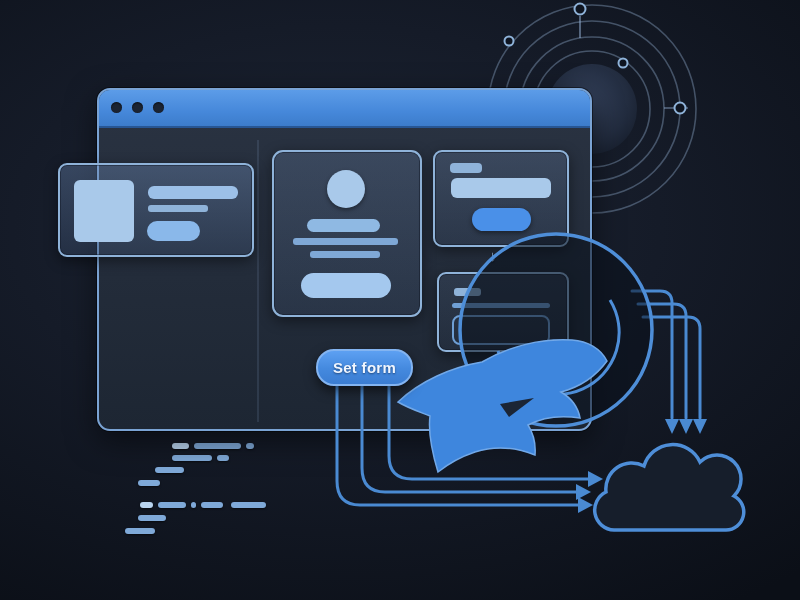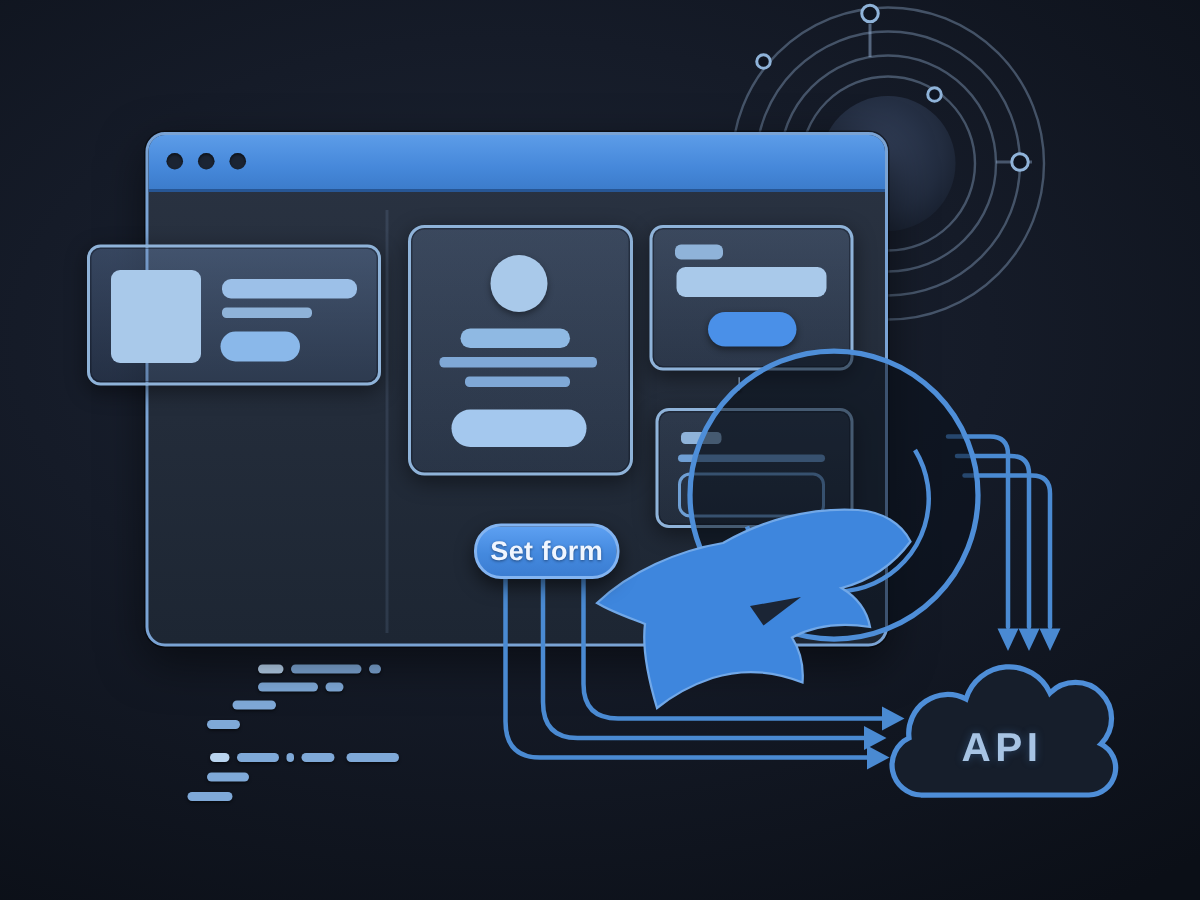--- a/index.html
+++ b/index.html
@@ -55,21 +55,21 @@
   .outline-box{position:absolute;border:2px solid #6f9fd4;border-radius:8px;}
   #flow-arrow-icon{left:489px;top:247px;z-index:15;color:#9dbde0;font-size:15px;
     font-weight:bold;text-shadow:0 1px 2px #000;}
   
   #set-form-btn{
     left:316px;top:349px;width:93px;height:33px;z-index:40;
     border:2px solid #83b4f1;border-radius:18px;
     background:linear-gradient(180deg,#5da0f2 0%,#4489de 55%,#3b7dd2 100%);
     box-shadow:0 5px 12px rgba(0,0,0,.55);
     display:flex;align-items:center;justify-content:center;
-    color:#f0f6ff;font-size:18px;font-weight:bold;letter-spacing:.3px;
+    color:#f0f6ff;font-size:15px;font-weight:bold;letter-spacing:.3px;
     text-shadow:0 1px 2px rgba(10,30,60,.6);cursor:pointer;
   }
   
   #overlay{left:0;top:0;z-index:30;pointer-events:none;}
   
   #api-label{left:622px;top:483px;width:92px;z-index:35;text-align:center;
     color:#a7c4e4;font-size:27px;font-weight:bold;letter-spacing:3px;
     text-shadow:0 0 6px rgba(80,140,210,.35);}
 </style>
 </head>
@@ -228,17 +228,16 @@
     </g>
 
     <path d="M614 530
              A 20 20 0 0 1 606 492
              A 26 26 0 0 1 644 466
              A 30 30 0 0 1 700 462
              A 24 24 0 0 1 734 496
              A 18 18 0 0 1 726 530 Z" fill="#161e2b" stroke="#4e8ed8" stroke-width="3.5"></path>
   </svg>
 
-  <div id="api-label" class="abs">API</div>
 
   <div id="set-form-btn" class="abs">Set form</div>
 
 </div>
 
 </body></html>

